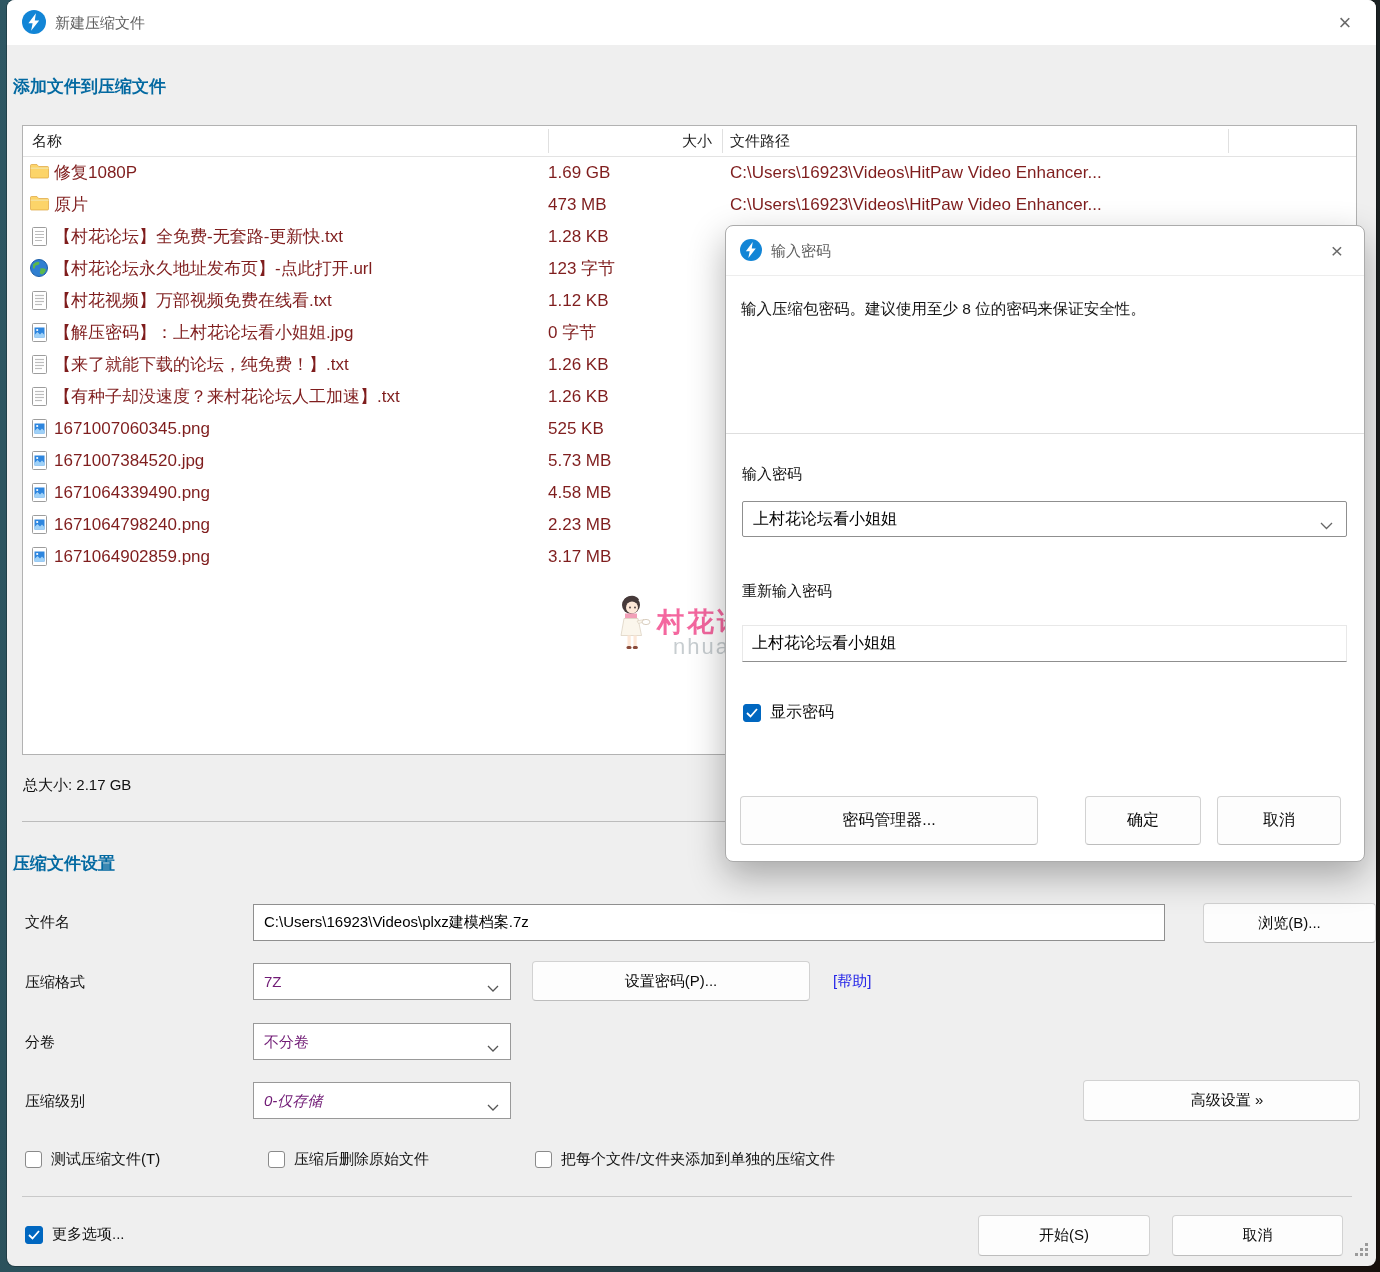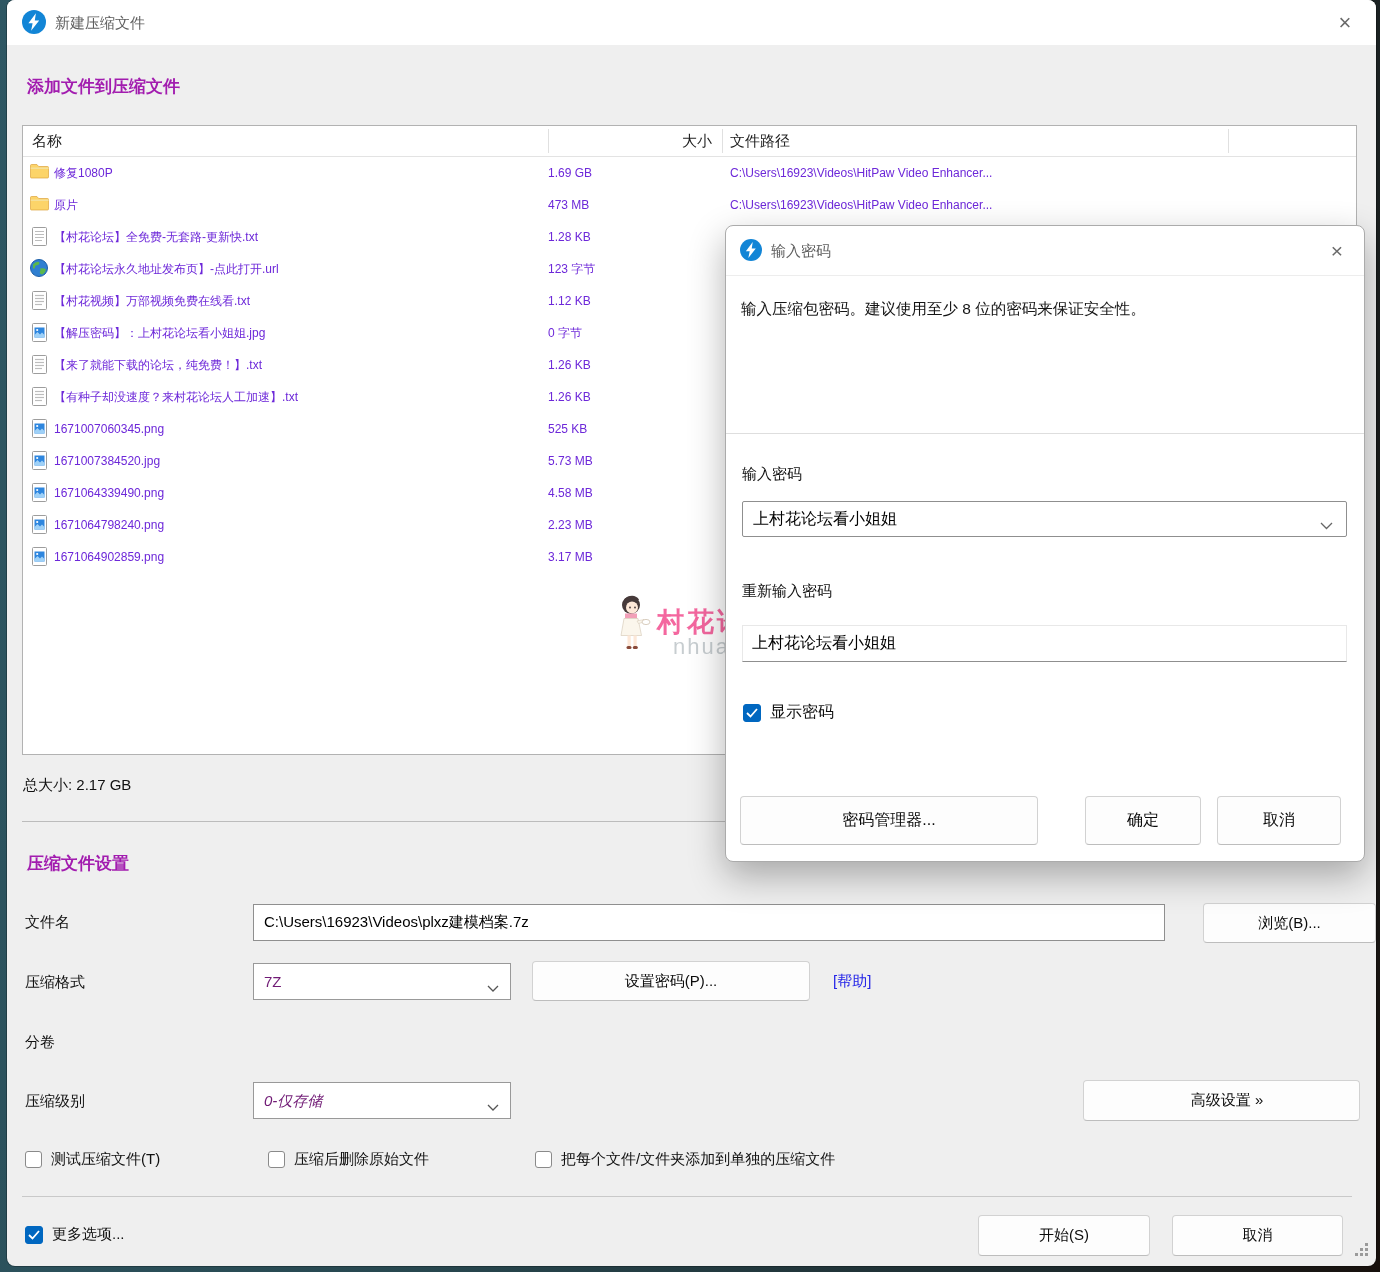--- a/index.html
+++ b/index.html
@@ -7,30 +7,30 @@
   .stage{position:relative;width:1380px;height:1272px;overflow:hidden;
          background:linear-gradient(100deg,#2e5763 0%,#27474f 40%,#1d2a2d 80%,#17100c 100%);}
   
   .window{position:absolute;left:7px;top:0;width:1369px;height:1266px;background:#efefef;
           border-radius:8px;overflow:hidden;box-shadow:0 0 0 1px rgba(0,0,0,.25);}
   .titlebar{position:absolute;left:0;top:0;right:0;height:45px;background:#ffffff;}
   .app-icon{position:absolute;left:15px;top:10px;width:24px;height:24px;}
   .win-title{position:absolute;left:48px;top:0;line-height:45px;font-size:15px;color:#5e5e5e;}
   .win-close{position:absolute;right:16px;top:0;width:30px;line-height:45px;text-align:center;
              font-size:22px;color:#6a6a6a;cursor:pointer;}
-  .heading{position:absolute;left:20px;font-size:17px;font-weight:bold;color:#a21caf;}
+  .heading{position:absolute;left:6px;font-size:17px;font-weight:bold;color:#0369a1;}
   
   .filelist{position:absolute;left:15px;top:125px;width:1335px;height:630px;background:#fff;
             border:1px solid #b2b2b2;box-sizing:border-box;}
   .fl-header{position:relative;height:30px;border-bottom:1px solid #e3e3e3;font-size:15px;color:#1c1c1c;}
   .fl-header .hdiv{position:absolute;top:3px;bottom:3px;width:1px;background:#e0e0e0;}
   .col-name{position:absolute;left:9px;line-height:29px;}
   .col-size{position:absolute;left:525px;width:164px;line-height:29px;text-align:right;}
   .col-path{position:absolute;left:707px;line-height:29px;}
-  .fl-row{position:relative;height:32px;font-size:12px;color:#6d28d9;}
+  .fl-row{position:relative;height:32px;font-size:17px;color:#7f1d1d;}
   .cell-icon{position:absolute;left:6px;top:6px;width:20px;height:20px;}
   .cell-icon svg{display:block;margin:auto;}
   .cell-name{position:absolute;left:31px;line-height:32px;white-space:nowrap;}
   .cell-size{position:absolute;left:525px;width:164px;line-height:32px;white-space:nowrap;}
   .cell-path{position:absolute;left:707px;right:4px;line-height:32px;white-space:nowrap;overflow:hidden;}
   
   .watermark{position:absolute;left:592px;top:468px;width:260px;height:90px;pointer-events:none;}
   .wm-text{position:absolute;left:42px;top:10px;font-size:27px;font-weight:bold;color:#f4679f;
            letter-spacing:3px;text-shadow:0 0 2px #fff,0 0 2px #fff;}
   .wm-sub{position:absolute;left:58px;top:40px;font-size:22px;color:rgba(180,188,192,.75);letter-spacing:2px;}
@@ -317,20 +317,26 @@
     <div class="dropdown" style="left:246px;top:963px;width:258px;height:37px;">
       <span class="dd-value">7Z</span>
       <span class="dd-chev"><svg width="12" height="7" viewBox="0 0 12 7">
             <polyline points="1,1 6,6 11,1" fill="none" stroke="#555" stroke-width="1.3"></polyline>
           </svg></span>
     </div>
     <button class="btn" style="left:525px;top:961px;width:278px;height:40px;">设置密码(P)...</button>
     <span class="link" style="left:826px;top:972px;">[帮助]</span>
 
     <span class="lbl" style="left:18px;top:1033px;">分卷</span>
+    <div class="dropdown" style="left:246px;top:1023px;width:258px;height:37px;">
+      <span class="dd-value">不分卷</span>
+      <span class="dd-chev"><svg width="12" height="7" viewBox="0 0 12 7">
+            <polyline points="1,1 6,6 11,1" fill="none" stroke="#555" stroke-width="1.3"></polyline>
+          </svg></span>
+    </div>
 
     <span class="lbl" style="left:18px;top:1092px;">压缩级别</span>
     <div class="dropdown" style="left:246px;top:1082px;width:258px;height:37px;font-style:italic;">
       <span class="dd-value">0-仅存储</span>
       <span class="dd-chev"><svg width="12" height="7" viewBox="0 0 12 7">
             <polyline points="1,1 6,6 11,1" fill="none" stroke="#555" stroke-width="1.3"></polyline>
           </svg></span>
     </div>
     <button class="btn" style="left:1076px;top:1080px;width:277px;height:41px;padding-left:17px;">高级设置 »</button>
 

